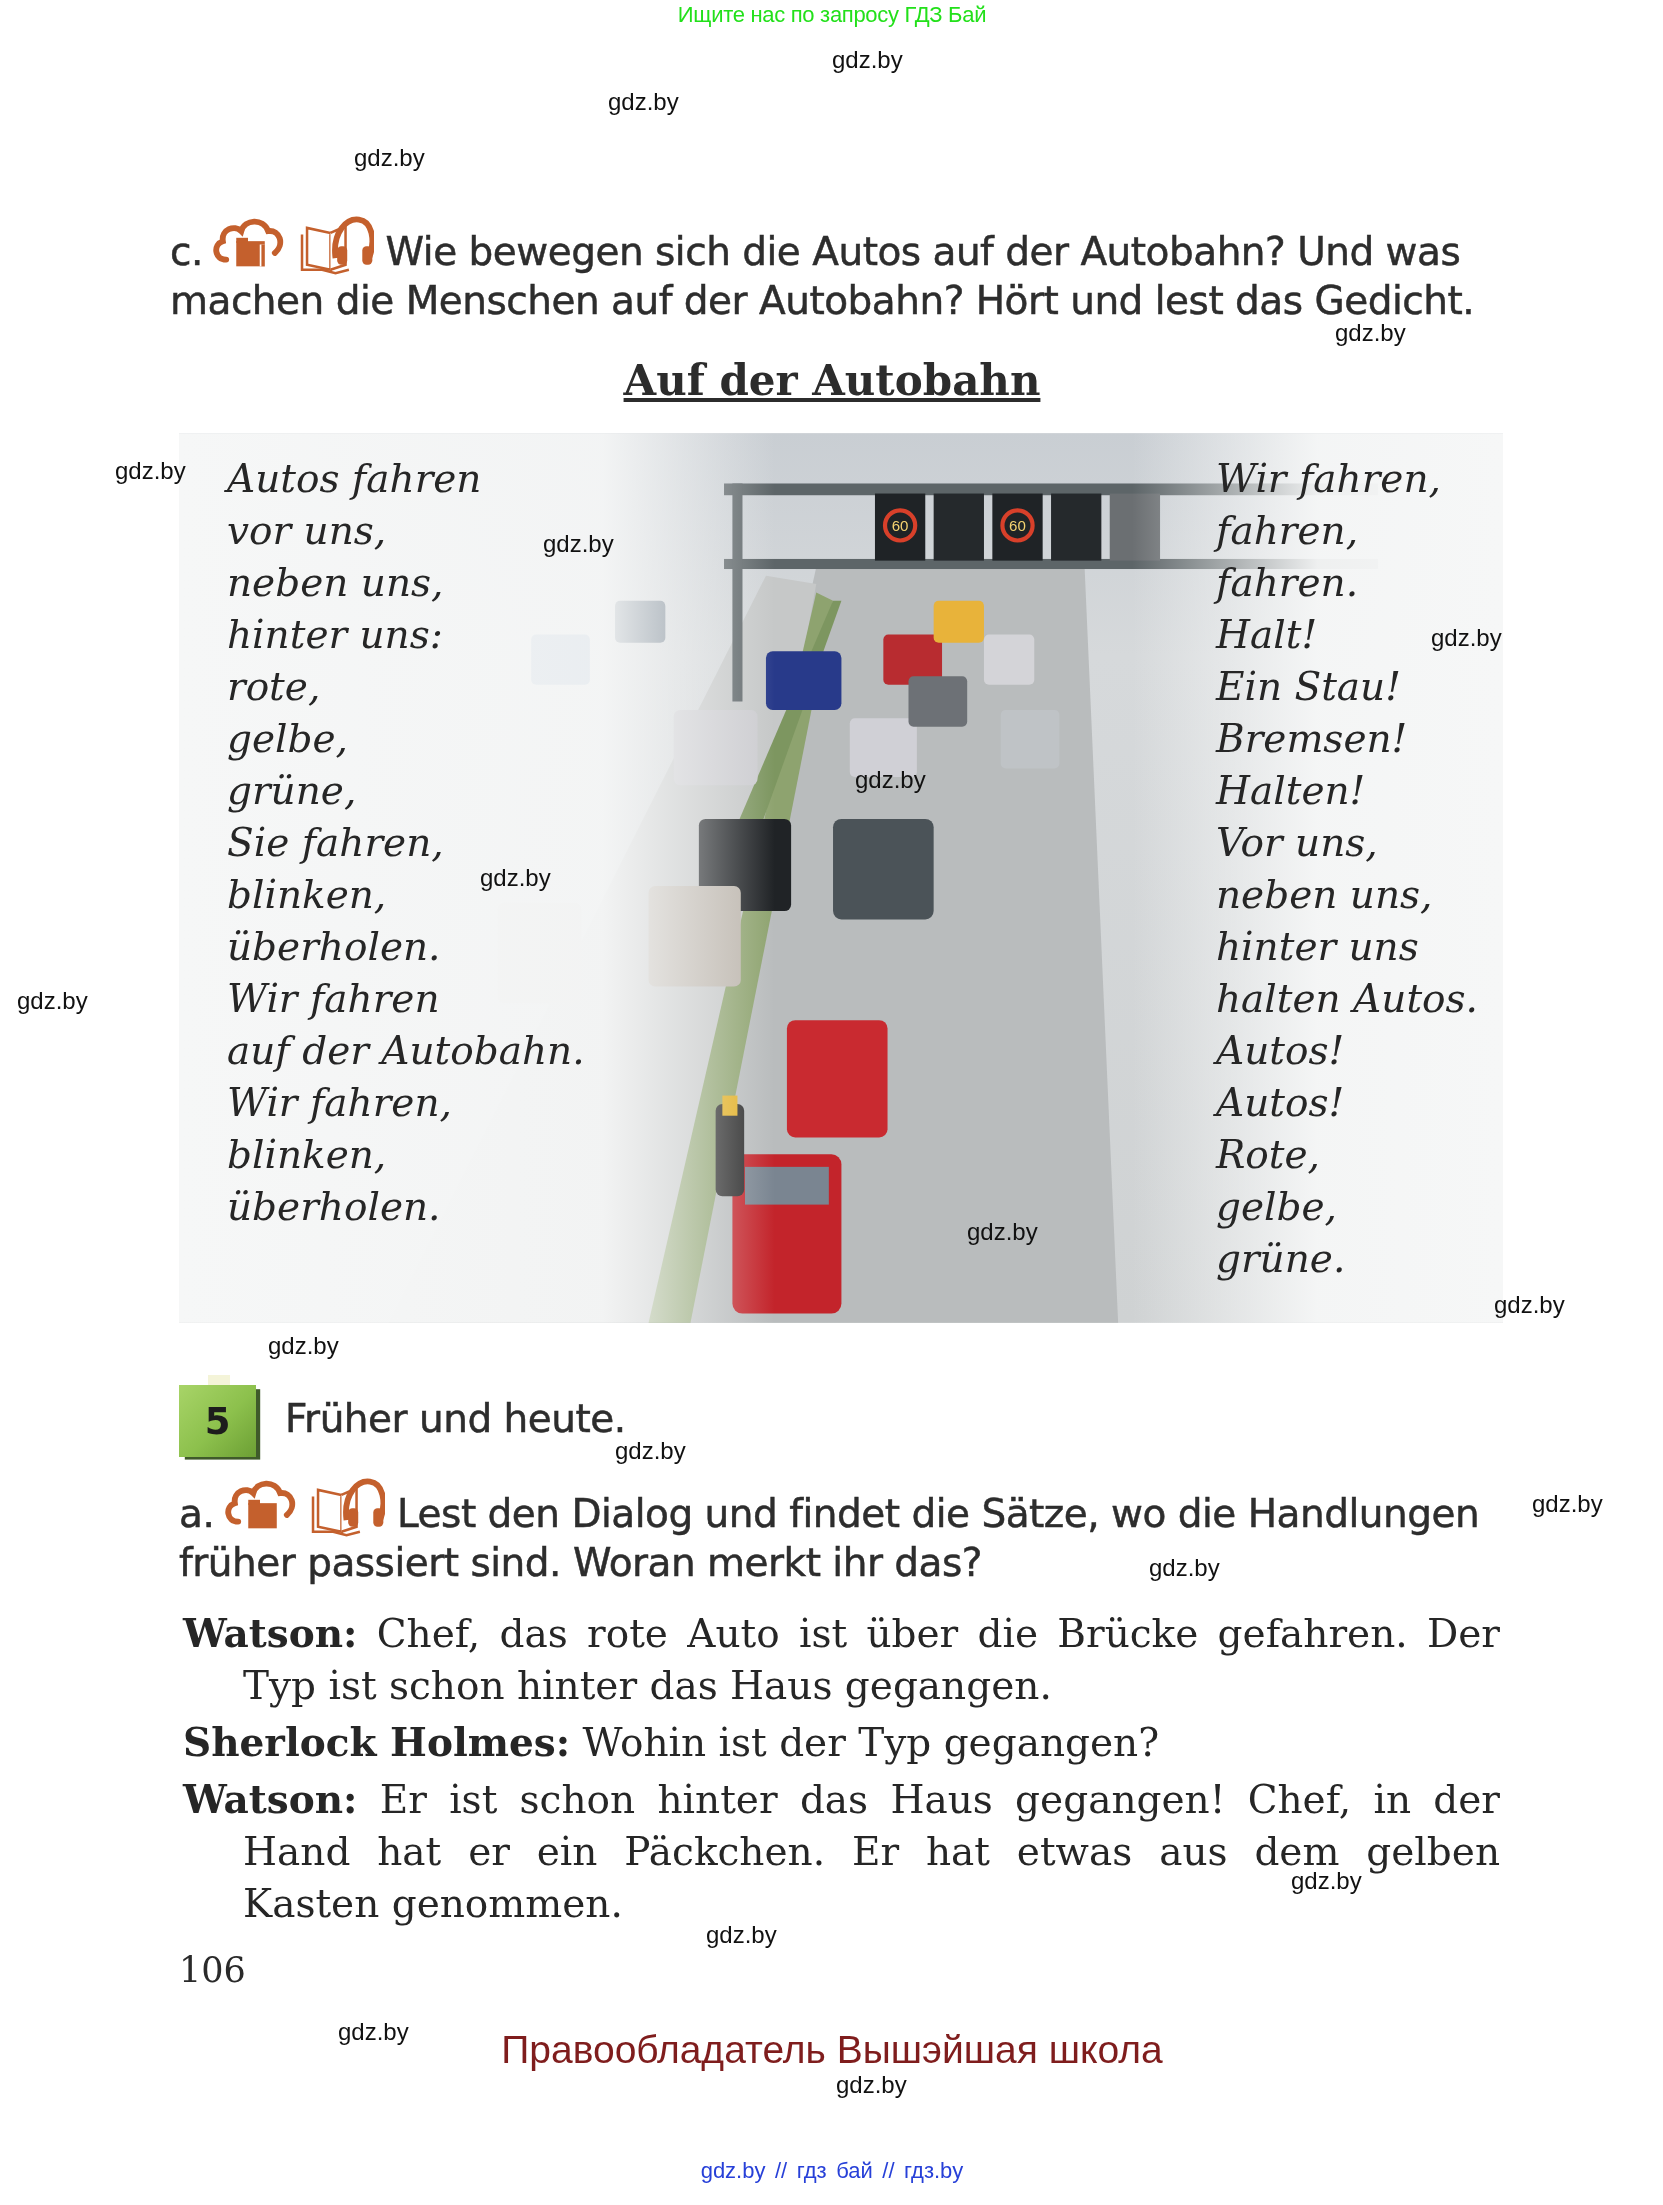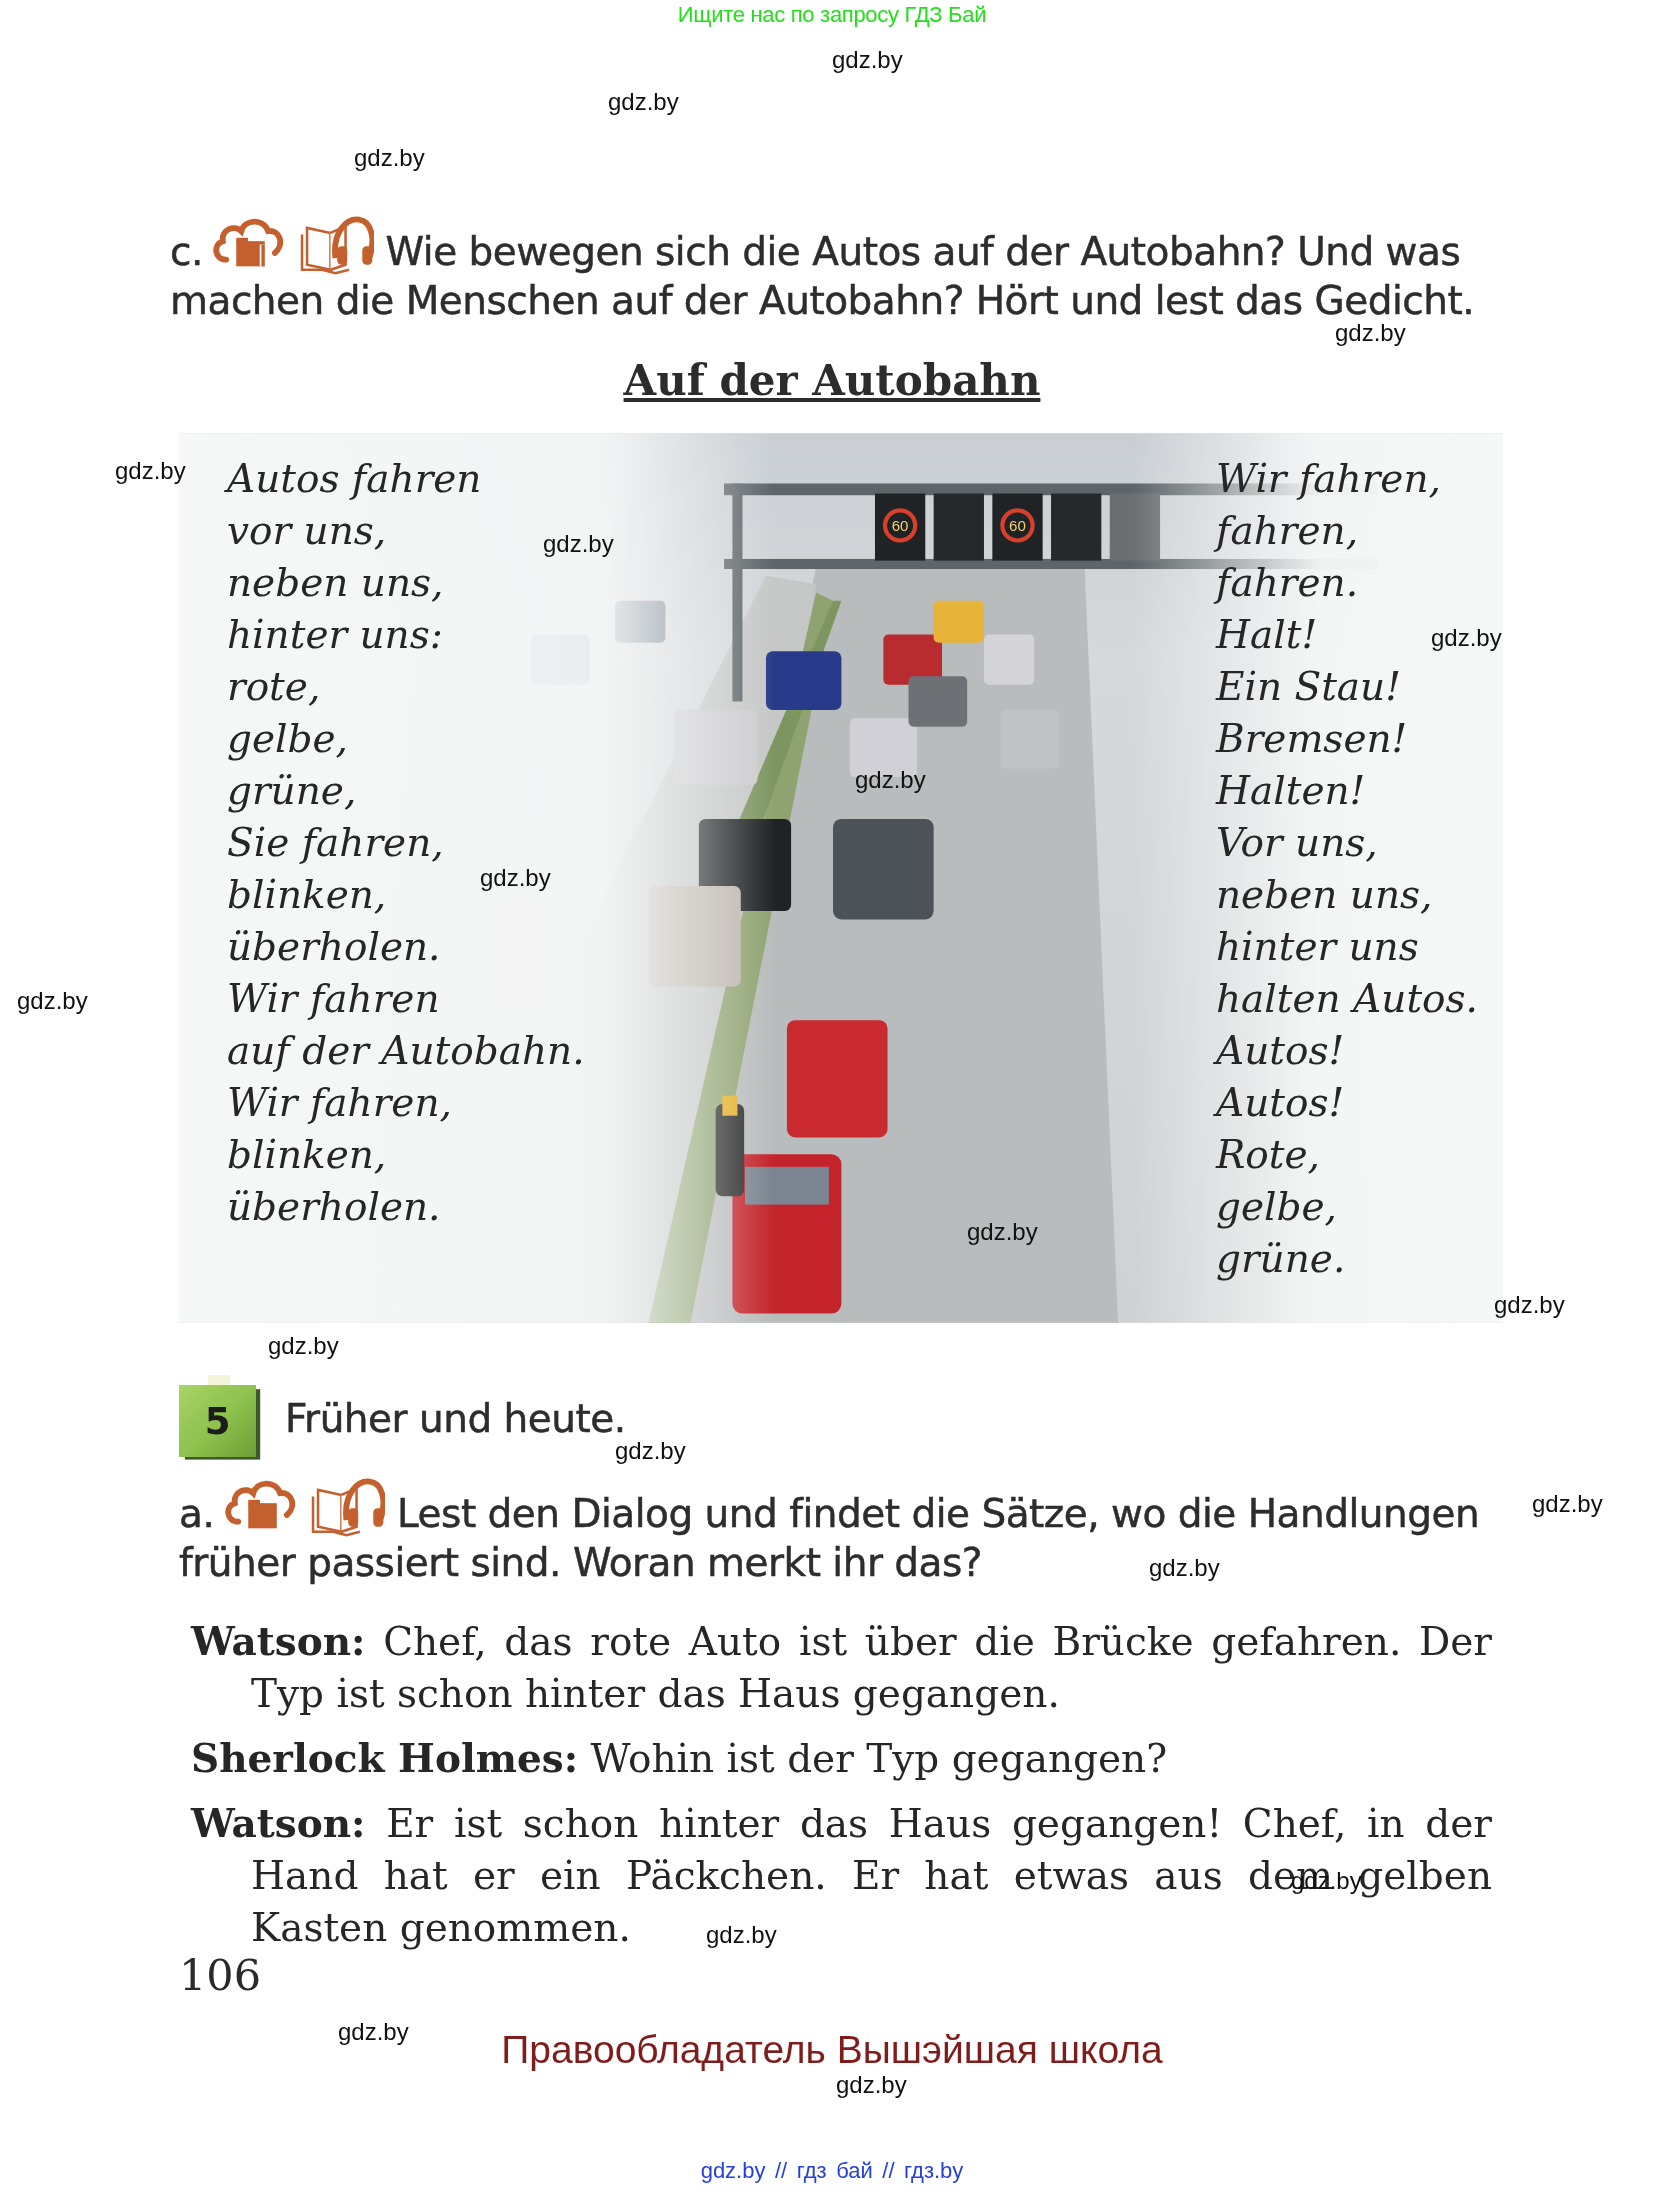--- a/index.html
+++ b/index.html
@@ -39,23 +39,23 @@
     display: flex; align-items: center; justify-content: center;
     font-family: "DejaVu Sans", sans-serif; font-weight: bold; font-size: 37px; color: #1d1d1d;
   }
   .badge-tape {
     left: 208px; top: 1375px; width: 22px; height: 25px; background: rgba(240,240,200,0.7);
   }
   .dialog {
     left: 179px; width: 1325px; top: 1603px;
     font-family: "DejaVu Serif", serif; font-size: 39px; line-height: 52px; color: #262626;
   }
-  .dialog p { margin: 12px; padding-left: 60px; text-indent: -60px; text-align: justify; }
+  .dialog p { margin: 4px; padding-left: 60px; text-indent: -60px; text-align: justify; }
   .dialog b { font-weight: bold; }
-  .pagenum { left: 179px; top: 1950px; font-family: "DejaVu Serif", serif; font-size: 43px; color: #2a2a2a; }
+  .pagenum { left: 179px; top: 1950px; font-family: "DejaVu Serif", serif; font-size: 35px; color: #2a2a2a; }
   .pink { left: 0; width: 1664px; top: 2028px; text-align: center; font-size: 39px; color: #7f1d1d; }
   .blue { left: 0; width: 1664px; top: 2158px; text-align: center; font-size: 22px; color: #2740d8; word-spacing: 3.4px; }
 </style>
 </head>
 <body>
 
 <div class="abs top-ad">Ищите нас по запросу ГДЗ Бай</div>
 
 <div class="abs heading" style="left:170px; top:216px; width:1342px;">
   <div style="white-space:nowrap;">

